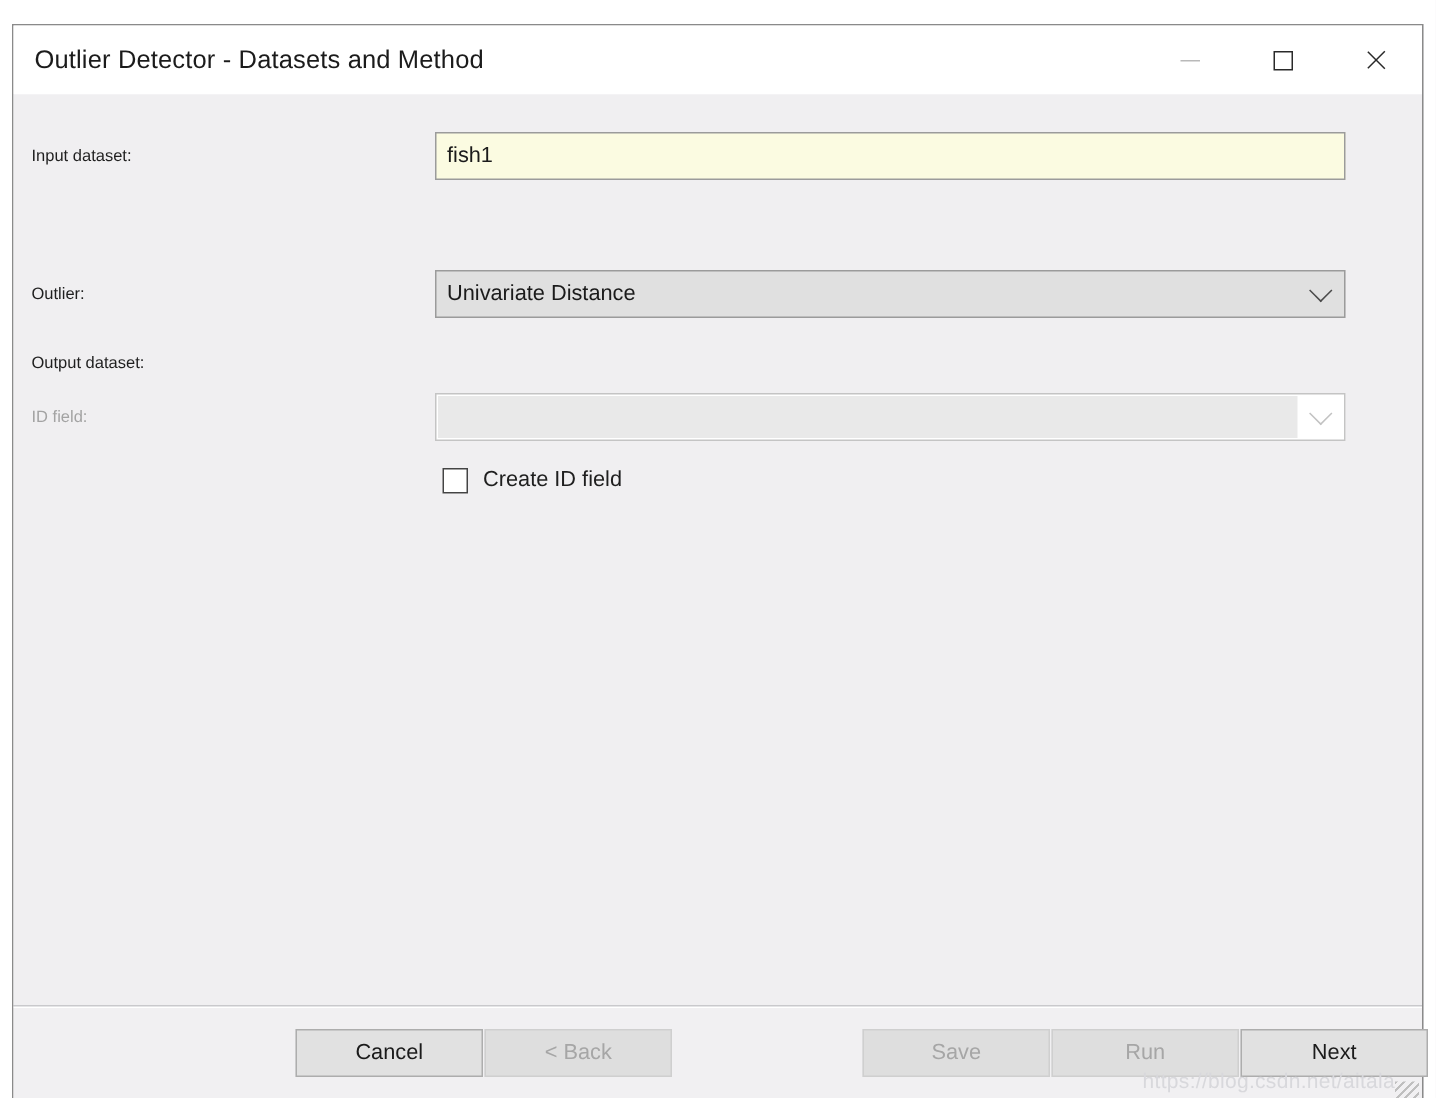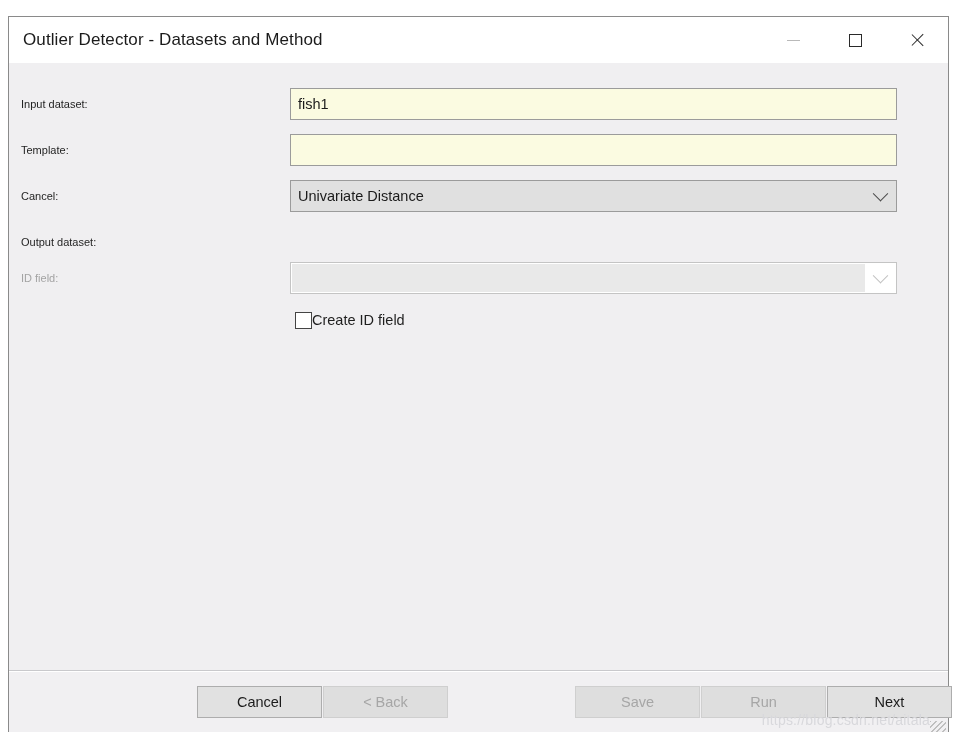--- a/index.html
+++ b/index.html
@@ -200,20 +200,21 @@
     height: 17px;
     border: 1.5px solid #444444;
     background: #ffffff;
     box-sizing: border-box;
     display: block;
     flex: none;
   }
   .checkrow-label {
     font-size: 14.5px;
     color: #1f1f1f;
+    margin-left: 10px;
     white-space: nowrap;
   }
 
   
   .separator {
     position: absolute;
     left: 0;
     right: 0;
     height: 1px;
     background: #c9c9cc;
@@ -289,27 +290,23 @@
     </div>
   </div>
 
   <div class="content">
 
     <div class="form-row" style="top:25px">
       <span class="row-label">Input dataset:</span>
       <input class="field yellow" type="text" value="fish1" style="">
     </div>
 
-    <div class="form-row" style="top:71px">
-      <span class="row-label">Template:</span>
-      <input class="field yellow" type="text" value="" style="">
-    </div>
 
     <div class="form-row" style="top:117px">
-      <span class="row-label">Cancel:</span>
+      <span class="row-label">Outlier:</span>
       <div class="combo">
         <span class="combo-text">Univariate Distance</span>
         <span class="combo-arrow">
           <span class="chev"></span>
         </span>
       </div>
     </div>
 
     <div class="form-row" style="top:163px">
       <span class="row-label">Output dataset:</span>

